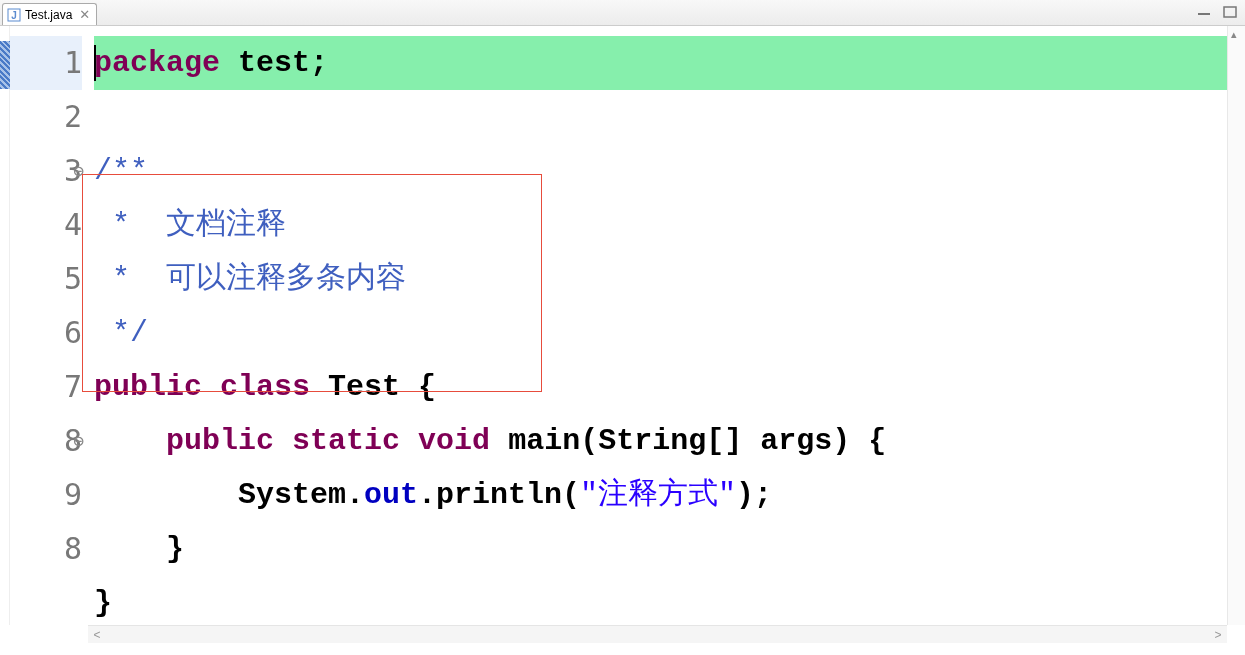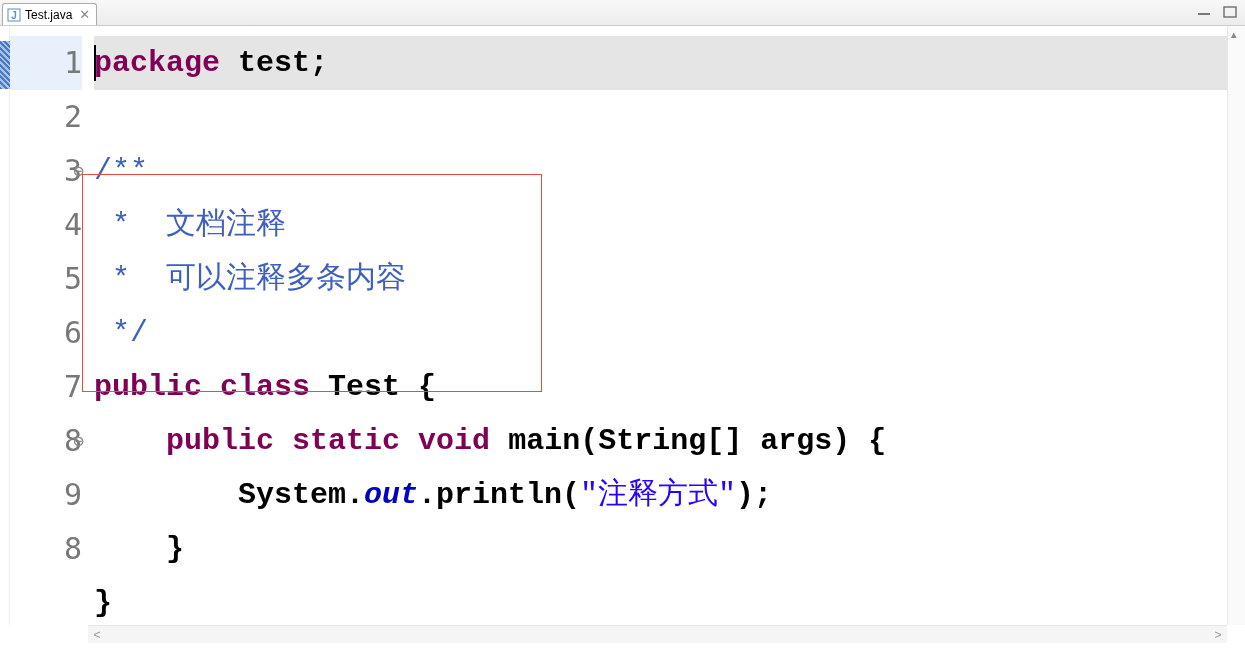--- a/index.html
+++ b/index.html
@@ -123,35 +123,35 @@
       white-space: pre;
       position: relative;
       overflow: hidden;
     }
     .code-line {
       height: 54px;
       display: flex;
       align-items: center;
     }
     .highlight-line {
-      background: #e5e5e5;
+      background: #86efac;
     }
     .red-box {
       position: absolute;
       left: 82px;
       top: 148px;
       width: 460px;
       height: 218px;
       border: 1.5px solid #e74c3c;
       pointer-events: none;
     }
     .kw { color: #7f0055; font-weight: bold; }
     .doc { color: #3f5fbf; }
     .str { color: #2a00ff; }
-    .field { color: #0000c0; font-style: italic; font-weight: bold; }
+    .field { color: #0000c0; font-weight: bold; }
     .plain { color: #000; font-weight: bold; }
     .cursor-bar {
       display: inline-block;
       width: 2px;
       height: 36px;
       background: #000;
       vertical-align: middle;
       margin-right: -2px;
     }
     

